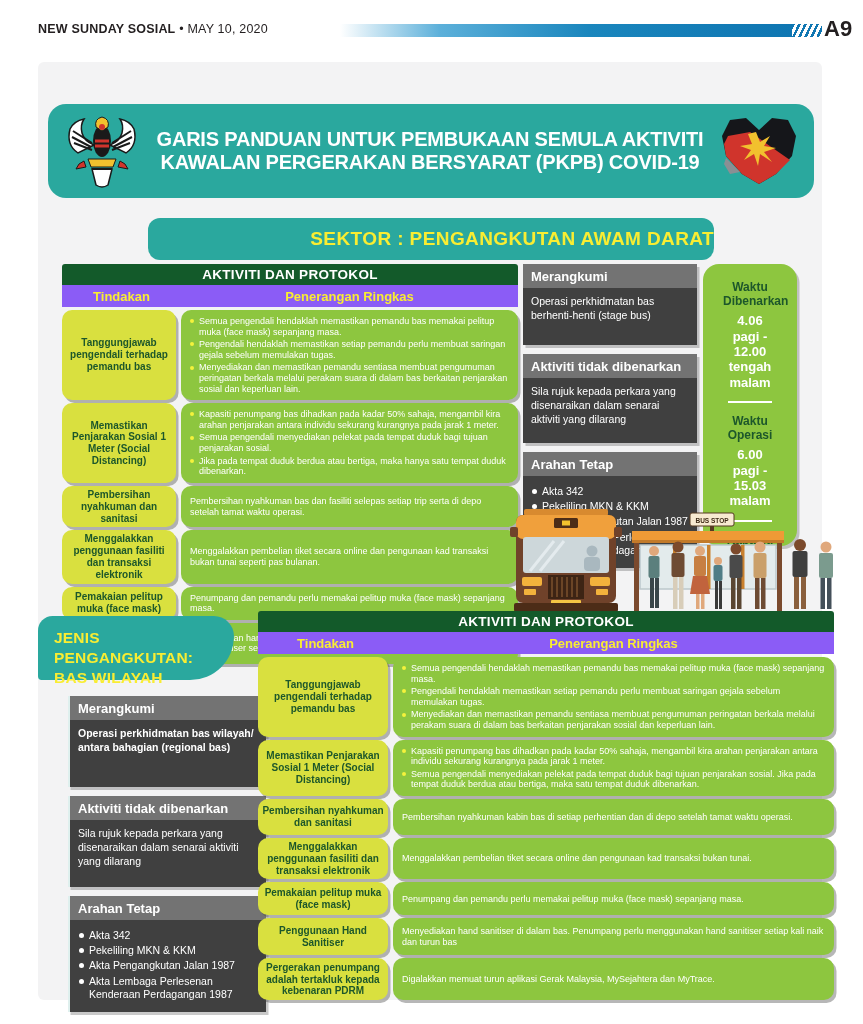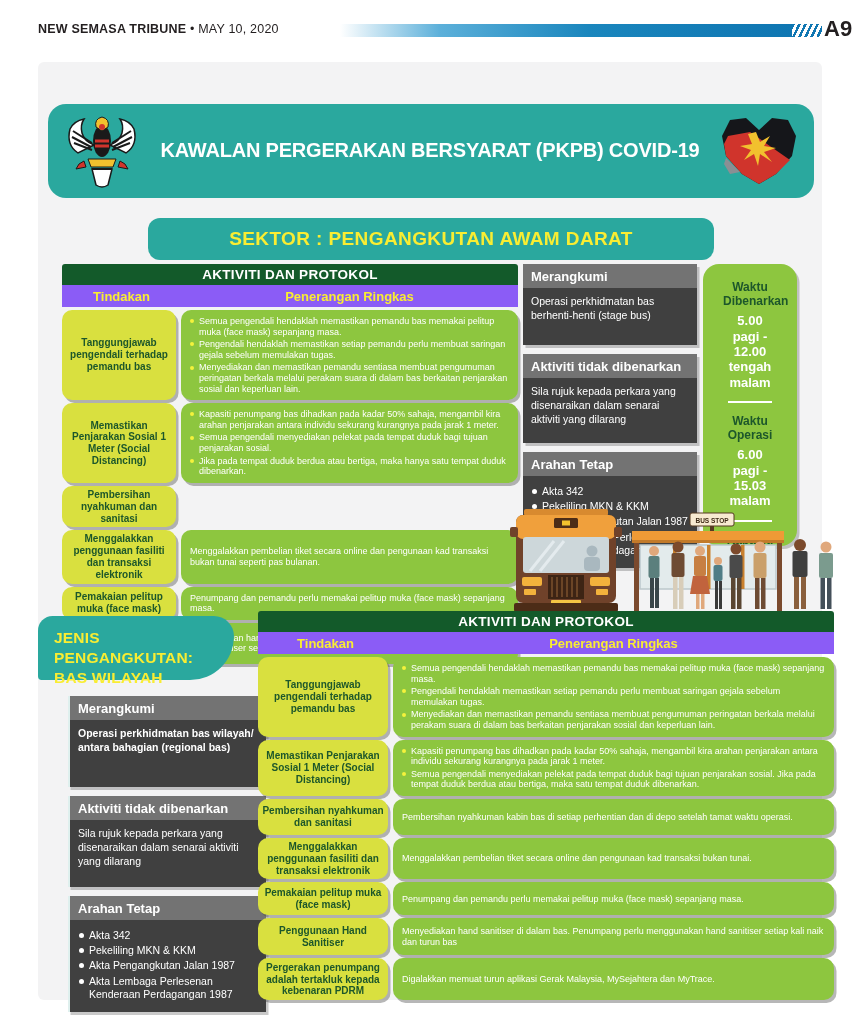--- a/index.html
+++ b/index.html
@@ -15,21 +15,21 @@
           background:repeating-linear-gradient(115deg,#0f76b2 0 2.5px,#ffffff 2.5px 5.5px);}
   .mh-page{position:absolute;left:786px;top:-4px;font-size:22px;font-weight:900;color:#231f20;}
   
   .panel{position:absolute;left:38px;top:62px;width:784px;height:938px;background:#f3f3f4;border-radius:6px;}
   
   .banner{position:absolute;left:48px;top:104px;width:766px;height:94px;background:#2aa89e;border-radius:18px;
           display:flex;align-items:center;justify-content:space-between;padding:0 16px;box-sizing:border-box;}
   .banner-title{flex:1;text-align:center;color:#ffffff;font-weight:bold;font-size:20px;line-height:1.16;letter-spacing:-0.2px;}
   
   .sector{position:absolute;left:148px;top:218px;width:566px;height:42px;background:#2aa89e;border-radius:12px;
-          display:flex;align-items:center;justify-content:center;color:#f9ed32;font-weight:bold;font-size:19px;letter-spacing:.4px;}
+          display:flex;align-items:center;justify-content:flex-end;color:#f9ed32;font-weight:bold;font-size:19px;letter-spacing:.4px;}
   
   .tbl{position:absolute;}
   .tbl-head{height:21px;background:#135a2a;border-radius:3px 3px 0 0;display:flex;align-items:center;justify-content:center;
             color:#ffffff;font-weight:bold;font-size:13.5px;letter-spacing:.3px;}
   .tbl-sub{height:22px;background:#8b5cf6;display:flex;align-items:center;color:#f9ed32;font-weight:bold;font-size:13px;}
   .tbl-sub .c1{text-align:center;}
   .tbl-sub .c2{flex:1;text-align:center;}
   .rows{display:flex;flex-direction:column;gap:3px;margin-top:3px;}
   .row{display:flex;align-items:stretch;}
   .cellL{flex-shrink:0;background:#d9e03f;border-radius:10px;box-shadow:2.5px 3px 0 rgba(75,75,75,.4);
@@ -62,21 +62,21 @@
   .illus{position:absolute;left:510px;top:505px;z-index:5;}
   .t2{z-index:6;}
 </style>
 </head>
 <body>
 
 <div class="page">
 
   <div class="masthead">
     <div class="mh-left">
-      <b>NEW SEMASA TRIBUNE</b>
+      <b>NEW SUNDAY SOSIAL</b>
       <span>•</span>
       <span>MAY 10, 2020</span>
     </div>
     <div class="mh-bar"></div>
     <div class="mh-hatch"></div>
     <div class="mh-page">A9</div>
   </div>
 
   <div class="panel"></div>
 
@@ -92,20 +92,21 @@
         <path d="M38 6 Q46 8 44 16 L38 20 L32 16 Q30 8 38 6Z" fill="#f2c12e" stroke="#1a1a1a" stroke-width="1"></path>
         <circle cx="38" cy="16" r="3" fill="#d0342c"></circle>
         <path d="M31 30 h14 M31 35 h14" stroke="#d0342c" stroke-width="3"></path>
         <path d="M24 48 h28 l-3 8 h-22 Z" fill="#f2c12e" stroke="#1a1a1a" stroke-width="1"></path>
         <path d="M20 50 q-6 2 -8 8 l10 -2 Z M56 50 q6 2 8 8 l-10 -2 Z" fill="#d0342c" stroke="#1a1a1a" stroke-width="1"></path>
         <path d="M28 58 h20 l-4 16 q-6 4 -12 0 Z" fill="#ffffff" stroke="#1a1a1a" stroke-width="1.5"></path>
         <path d="M28 58 h20" stroke="#1a1a1a" stroke-width="2"></path>
       </g>
     </svg>
     <div class="banner-title">
+      <div>GARIS PANDUAN UNTUK PEMBUKAAN SEMULA AKTIVITI</div>
       <div>KAWALAN PERGERAKAN BERSYARAT (PKPB) COVID-19</div>
     </div>
     <svg width="78" height="74" viewBox="0 0 78 74">
 
       <polygon points="39,16 26,4 10,6 2,22 6,42 22,60 39,70 56,60 72,42 76,22 68,6 52,4" fill="#15161a"></polygon>
       <polygon points="4,30 6,42 22,60 39,70 56,60 70,46 30,18 8,22" fill="#d0342c"></polygon>
       <polygon points="6,44 20,58 10,60 4,50" fill="#8a8f94"></polygon>
       <g fill="#f2c12e">
         <polygon points="36,18 40,28 50,22 44,32 56,34 44,38 52,48 40,40 38,52 34,40 24,46 31,36 20,32 32,30 28,20"></polygon>
       </g>
@@ -134,20 +135,23 @@
       <div class="row" style="min-height:62px;">
         <div class="cellL" style="width:114px;">Memastikan Penjarakan Sosial 1 Meter (Social Distancing)</div>
         <div class="cellR">
           <div class="blt">Kapasiti penumpang bas dihadkan pada kadar 50% sahaja, mengambil kira arahan penjarakan antara individu sekurang kurangnya pada jarak 1 meter.</div>
           <div class="blt">Semua pengendali menyediakan pelekat pada tempat duduk bagi tujuan penjarakan sosial.</div>
           <div class="blt">Jika pada tempat duduk berdua atau bertiga, maka hanya satu tempat duduk dibenarkan.</div>
         </div>
       </div>
       <div class="row" style="min-height:33px;">
         <div class="cellL" style="width:114px;">Pembersihan nyahkuman dan sanitasi</div>
+        <div class="cellR">
+          <div class="plain">Pembersihan nyahkuman bas dan fasiliti selepas setiap trip serta di depo setelah tamat waktu operasi.</div>
+        </div>
       </div>
       <div class="row" style="min-height:34px;">
         <div class="cellL" style="width:114px;">Menggalakkan penggunaan fasiliti dan transaksi elektronik</div>
         <div class="cellR">
           <div class="plain">Menggalakkan pembelian tiket secara online dan pengunaan kad transaksi bukan tunai seperti pas bulanan.</div>
         </div>
       </div>
       <div class="row" style="min-height:30px;">
         <div class="cellL" style="width:114px;">Pemakaian pelitup muka (face mask)</div>
         <div class="cellR">
@@ -178,21 +182,21 @@
         <div class="sb-blt">Akta 342</div>
         <div class="sb-blt">Pekeliling MKN &amp; KKM</div>
         <div class="sb-blt">Akta Pengangkutan Jalan 1987</div>
         <div class="sb-blt">Akta Lembaga Perlesenan Kenderaan Perdagangan 1987</div>
       </div>
     </div>
   </div>
 
   <div class="ibox">
     <div class="ib-label">Waktu Dibenarkan</div>
-    <div class="ib-value">5.00 pagi - 12.00 tengah malam</div>
+    <div class="ib-value">4.06 pagi - 12.00 tengah malam</div>
     <div class="ib-div"></div>
     <div class="ib-label">Waktu Operasi</div>
     <div class="ib-value">6.00 pagi - 15.03 malam</div>
     <div class="ib-div"></div>
     <div class="ib-label">Kapasiti Pekerja</div>
     <div class="ib-value">100%</div>
   </div>
 
   <svg class="illus" width="332" height="112" viewBox="0 0 332 112">
 

